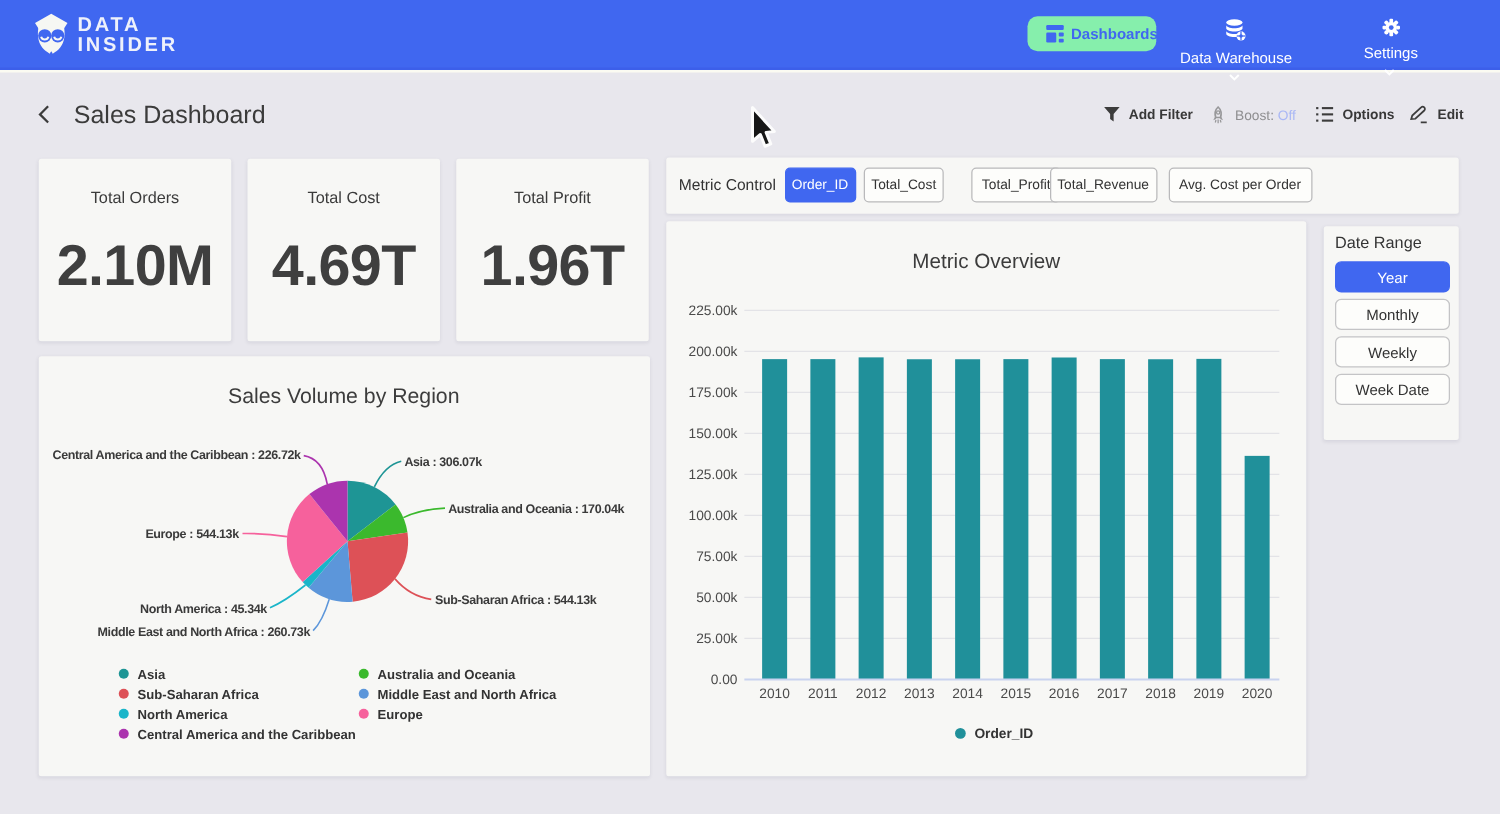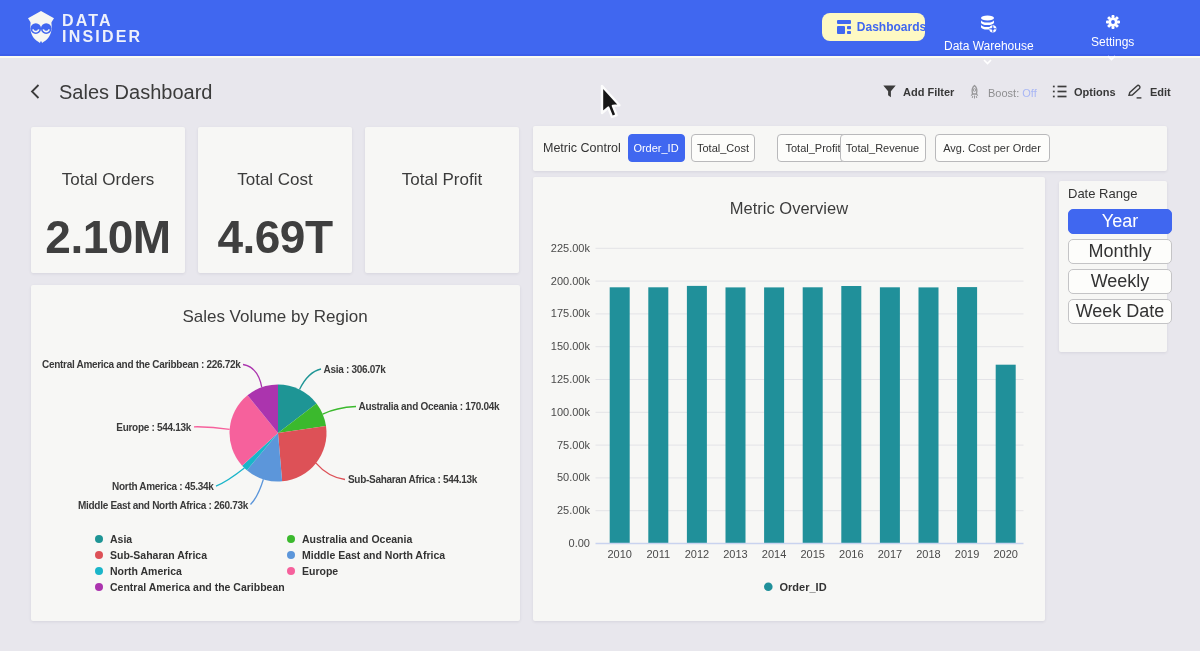--- a/index.html
+++ b/index.html
@@ -2,34 +2,34 @@
 <html><head>
 <meta charset="utf-8">
 <style>
 * { margin:0; padding:0; box-sizing:border-box; }
 svg { overflow:visible; }
 html,body { width:1200px; height:651px; }
 body { font-family:"Liberation Sans",sans-serif; background:#e8e7ed; position:relative; overflow:hidden; }
 .abs { position:absolute; }
 .navbar { position:absolute; left:0; top:0; width:1200px; height:56px; background:#4067f0; border-bottom:2px solid #3c5fea; box-shadow:0 2px 0 #fbfbf2; }
 .logo-text { position:absolute; left:62px; top:13px; color:#eef1fb; font-size:16px; font-weight:bold; letter-spacing:2.2px; line-height:16px; }
-.dash-btn { position:absolute; left:822px; top:13px; width:103px; height:28px; background:#fef9c3; border-radius:8px; color:#4067f0; font-size:12px; font-weight:bold; display:flex; align-items:center; justify-content:center; gap:6px;padding-left:16px; }
+.dash-btn { position:absolute; left:822px; top:13px; width:103px; height:28px; background:#86efac; border-radius:8px; color:#4067f0; font-size:12px; font-weight:bold; display:flex; align-items:center; justify-content:center; gap:6px;padding-left:16px; }
 .nav-item { position:absolute; top:15px; height:25px; color:#fff; font-size:12px; display:flex; align-items:center; gap:6px;flex-direction:column; }
 .nav-item svg:last-child { margin-left:-3px; }
 .hdr-title { position:absolute; left:59px; top:81px; font-size:20px; color:#3b3b3b; }
 .hdr-back { position:absolute; }
 .hdr-action { position:absolute; top:85px; font-size:11px; font-weight:bold; color:#383838; display:flex; align-items:center; gap:7px;text-align:center; }
 .card { position:absolute; background:#f7f7f5; border-radius:2px; box-shadow:0 1px 3px rgba(60,60,90,0.10); }
 .kpi { width:154px; height:146px; top:127px; text-align:center; }
-.kpi .t { margin-top:43px; font-size:17px; font-weight:normal; color:#3b3b3b; }
+.kpi .t { margin-top:23px; font-size:13px; font-weight:normal; color:#3b3b3b; }
 .kpi .v { margin-top:20px; font-size:46px; font-weight:700; color:#3f3f3f; letter-spacing:-0.5px; }
 .ctl-label { position:absolute; left:543px; top:141px; font-size:12.5px; color:#333; }
 .ctl-btn { position:absolute; top:134px; height:27.5px; border:1px solid #b9b9bb; border-radius:4px; background:#fdfdfb; color:#333; font-size:11px; white-space:nowrap; display:flex; align-items:center; justify-content:center; }
 .ctl-btn.on { background:#4067f0; border-color:#4067f0; color:#fff; }
-.dr-btn { position:absolute; left:1068px; width:104px; height:25px; border:1px solid #c4c4c6; border-radius:5px; background:#fdfdfb; color:#333; font-size:18px; display:flex; align-items:center; justify-content:center; }
+.dr-btn { position:absolute; left:1068px; width:92px; height:25px; border:1px solid #c4c4c6; border-radius:5px; background:#fdfdfb; color:#333; font-size:12px; display:flex; align-items:center; justify-content:center; }
 .dr-btn.on { background:#4067f0; border-color:#4067f0; color:#fff; }
 </style>
 </head>
 <body>
 
 <div class="navbar">
   <svg class="abs" style="left:28px;top:11px" width="26" height="32" viewBox="0 0 26 32">
     <path fill="#f6f7f3" d="M13,0 L26,7.3 L22.7,12.6 C19.6,10.4 16.4,9.3 13,9.3 C9.6,9.3 6.4,10.4 3.3,12.6 L0,7.3 Z"></path>
     <path fill="#f6f7f3" d="M2.7,11.2 C1.5,18.6 3.2,24.7 7.2,28.5 C9.2,30.4 10.8,30.9 11.9,31.9 C12.3,30.9 12.6,30.4 13,30 C13.4,30.4 13.7,30.9 14.1,31.9 C15.2,30.9 16.8,30.4 18.8,28.5 C22.8,24.7 24.5,18.6 23.3,11.2 C20.1,9.2 16.7,8.2 13,8.2 C9.3,8.2 5.9,9.2 2.7,11.2 Z"></path>
     <circle cx="7.8" cy="17.6" r="5.3" fill="#4067f0"></circle>
@@ -133,20 +133,21 @@
 <div class="card kpi" style="left:31px">
     <div class="t">Total Orders</div>
     <div class="v">2.10M</div>
   </div>
 <div class="card kpi" style="left:198px">
     <div class="t">Total Cost</div>
     <div class="v">4.69T</div>
   </div>
 <div class="card kpi" style="left:365px">
     <div class="t">Total Profit</div>
+    <div class="v">1.96T</div>
   </div>
 
 <div class="card" style="left:533px;top:126px;width:634px;height:45px"></div>
 <div class="ctl-label">Metric Control</div>
 <div class="ctl-btn on" style="left:627.5px;width:57px">Order_ID</div>
 <div class="ctl-btn" style="left:691px;width:64px">Total_Cost</div>
 <div class="ctl-btn" style="left:777px;width:72px">Total_Profit</div>
 <div class="ctl-btn" style="left:839.5px;width:86px">Total_Revenue</div>
 <div class="ctl-btn" style="left:934.5px;width:115px">Avg. Cost per Order</div>
 

